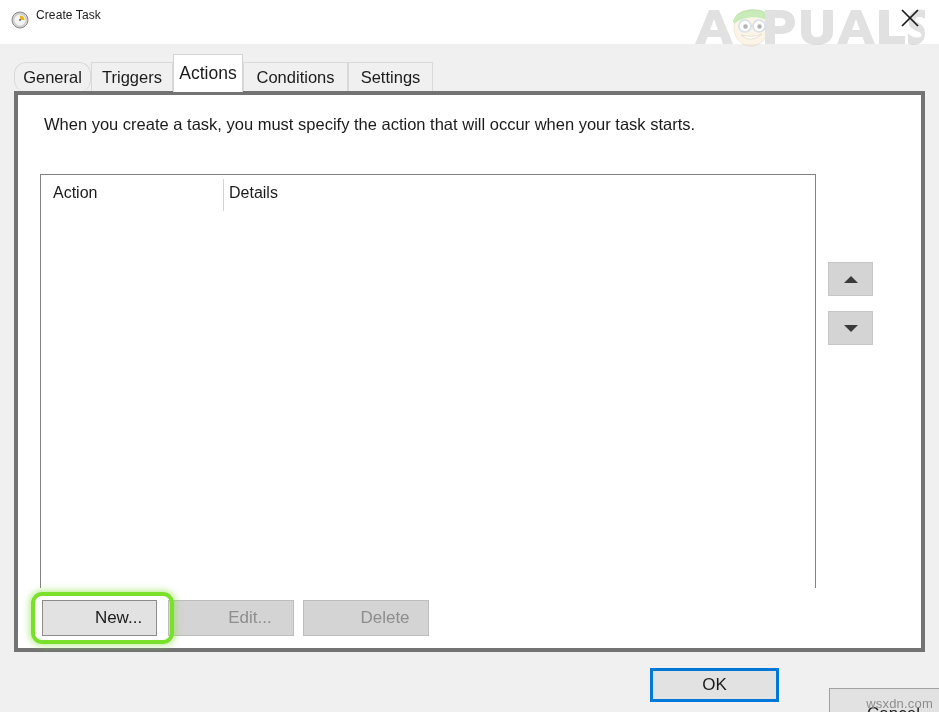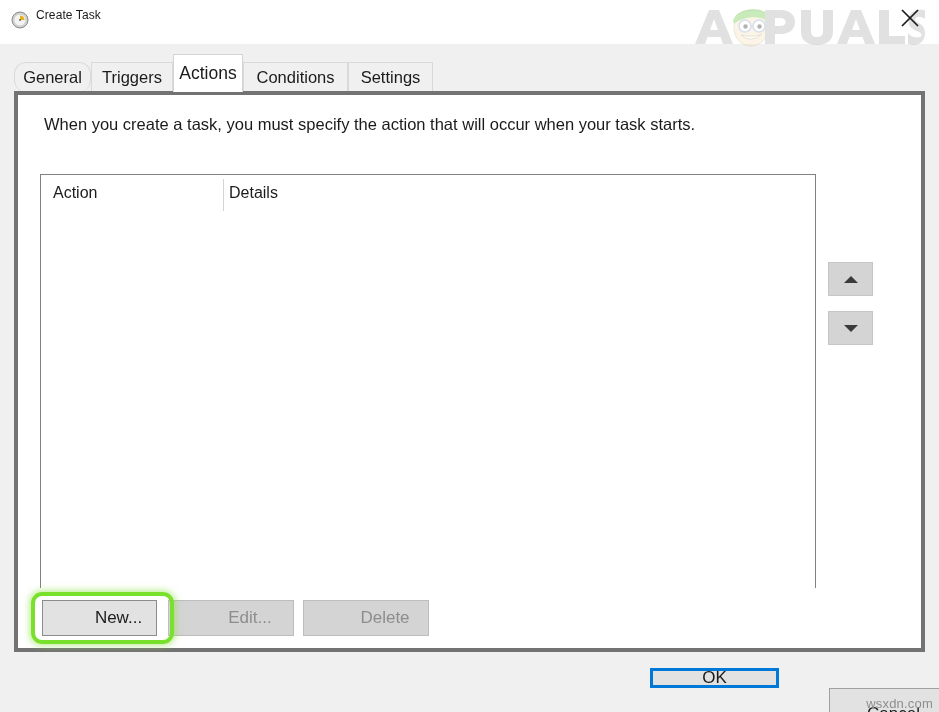--- a/index.html
+++ b/index.html
@@ -212,21 +212,21 @@
     border-radius: 11px;
     box-shadow: 0 0 6px 2px rgba(140, 225, 70, 0.55);
     z-index: 9;
     pointer-events: none;
   }
 
   
   #btn-ok {
     position: absolute;
     left: 650px; top: 668px;
-    width: 129px; height: 20px;
+    width: 129px; height: 34px;
     background: #e2e2e2;
     border: 3px solid #0078d7;
     display: flex;
     align-items: center;
     justify-content: center;
     font-size: 17px;
     color: #1b1b1b;
   }
   #btn-cancel {
     position: absolute;

